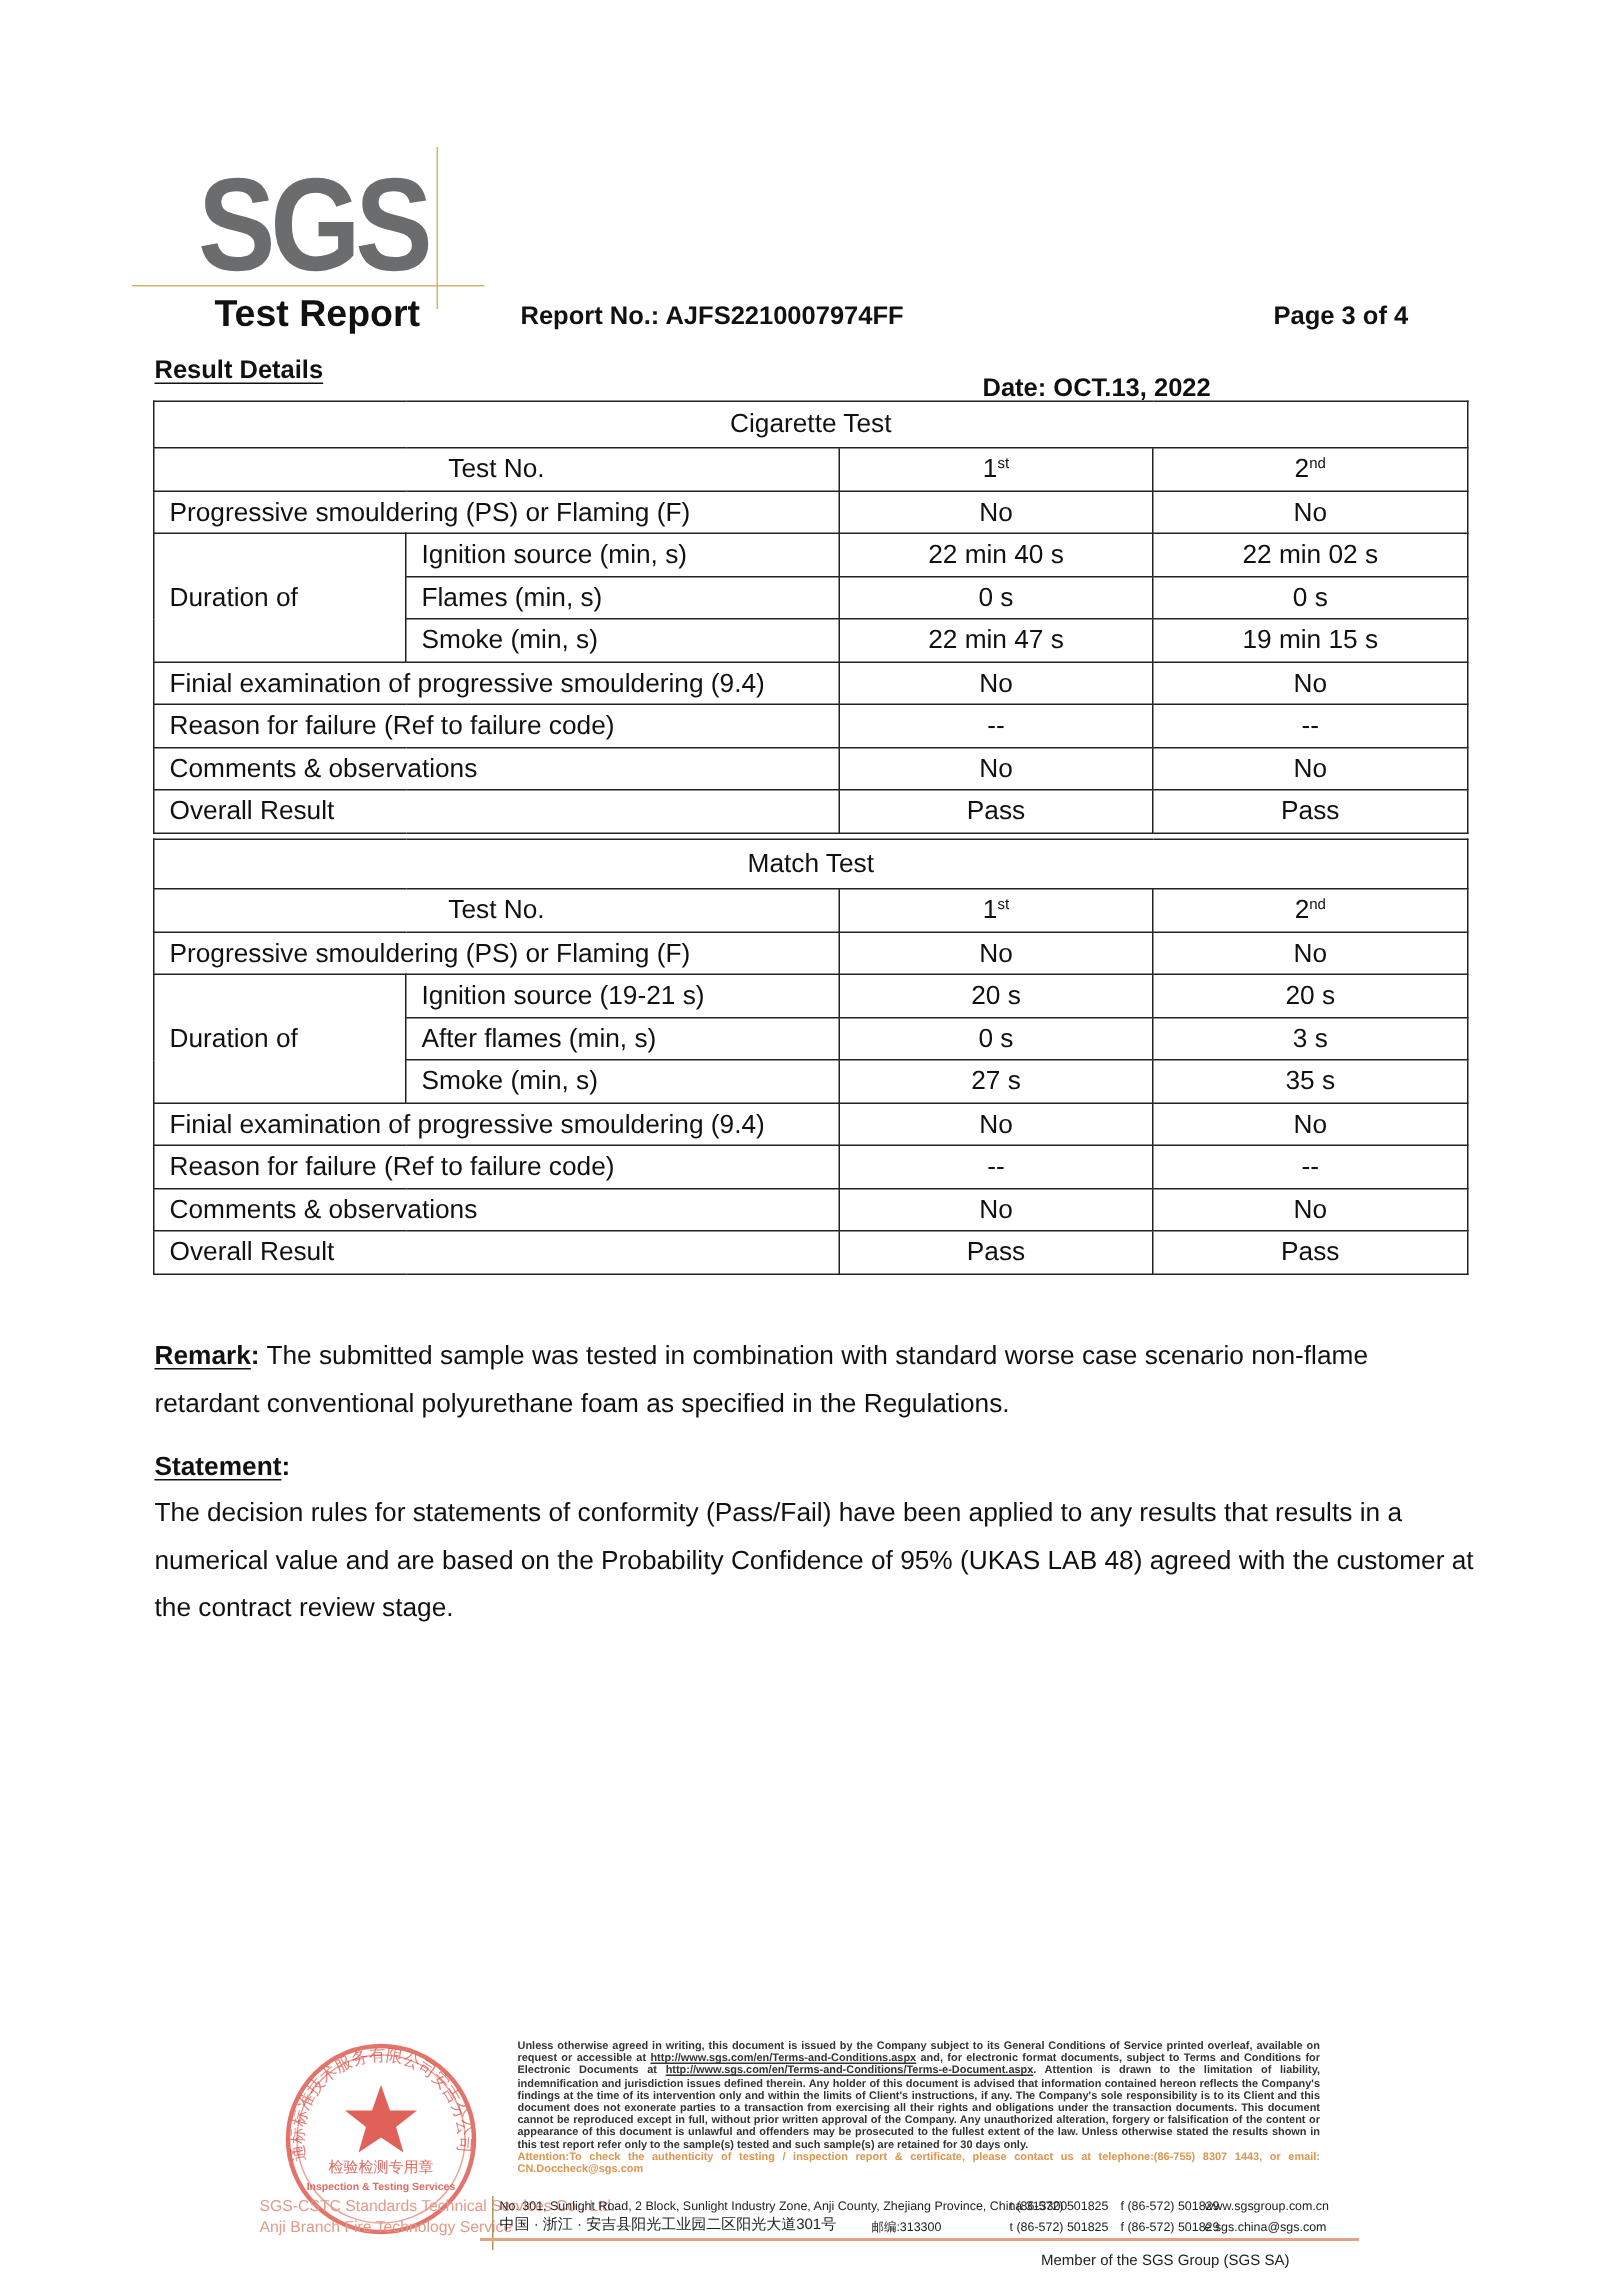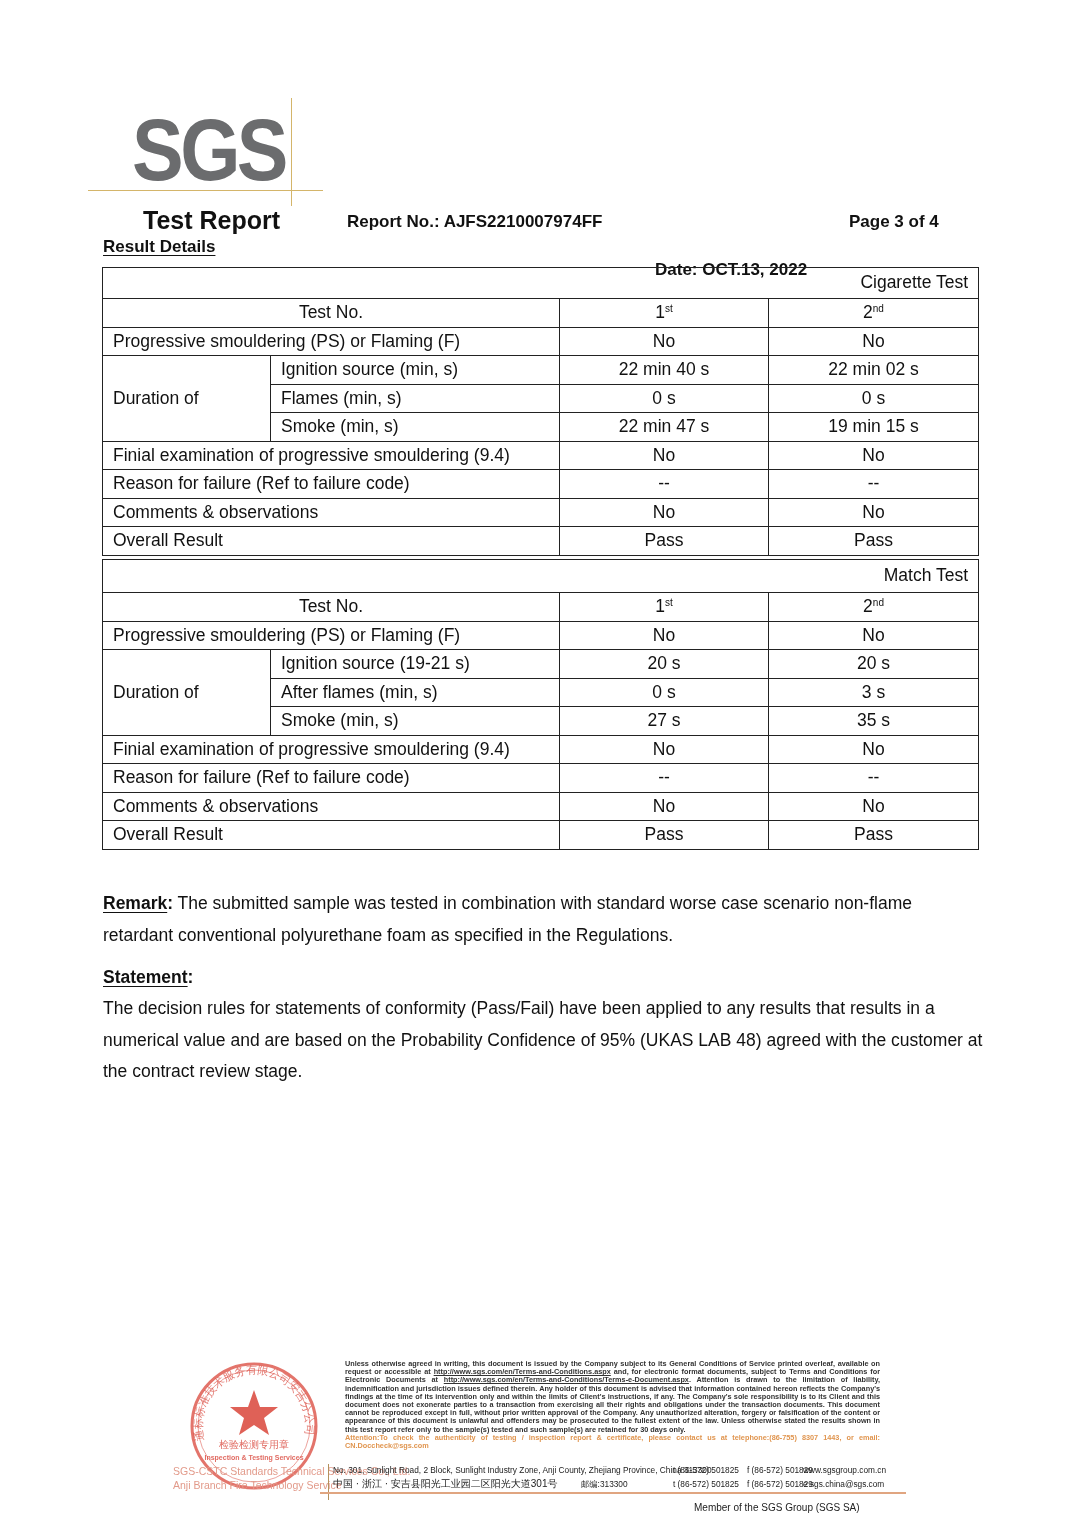--- a/index.html
+++ b/index.html
@@ -8,36 +8,36 @@
 
   
   .logo { position: absolute; left: 88px; top: 55px; width: 240px; height: 110px; margin-top: 43px; }
   .logo-text { position: absolute; left: 44px; top: 8px; font-family: "Liberation Sans", sans-serif;
                font-weight: bold; font-size: 88px; letter-spacing: -4px; color: #6b6c6e;
                transform: scaleX(0.88); transform-origin: left top; line-height: 1; }
   .logo-hline { position: absolute; left: 0; top: 92px; width: 235px; height: 1px; background: #d4b56a; }
   .logo-vline { position: absolute; left: 203px; top: 0; width: 1px; height: 108px; background: #d4b56a; }
 
   
-  .hdr { position: absolute; top: 206px; left: 0; width: 1080px; height: 30px; }
+  .hdr { position: absolute; top: 195px; left: 0; width: 1080px; height: 30px; }
   .hdr-title { position: absolute; left: 143px; top: 0; font-size: 25px; font-weight: bold; }
   .hdr-item { position: absolute; top: 6px; font-size: 17px; font-weight: bold; }
   .hdr-report { left: 347px; }
   .hdr-date { left: 655px; margin-top: 48px; }
   .hdr-page { left: 849px; }
 
   .section-title { position: absolute; left: 103px; top: 237px; font-size: 17px; font-weight: bold;
                    text-decoration: underline; text-underline-offset: 3px; }
 
   
   table.result { position: absolute; left: 102px; width: 876px; border-collapse: collapse;
                  font-size: 17.5px; table-layout: fixed; }
   table.result td { border: 1.5px solid #222; padding: 0 10px; height: 27.5px; line-height: 1; }
   table.result td.center { text-align: center; }
-  table.result td.caption { text-align: right; }
+  table.result td.caption { text-align: center; }
   table.result sup { font-size: 10px; vertical-align: 6px; }
   #cig-table { top: 267px; }
   #match-table { top: 559px; padding-left: 13px; }
   #cig-table tr.caption-row td { height: 30px; }
   #match-table tr.caption-row td { height: 32px; }
 
   
   .para { position: absolute; left: 103px; width: 880px; font-size: 17.5px; line-height: 31.5px; }
   .remark { top: 888px; }
   .statement-h { top: 962px; font-weight: bold; }

